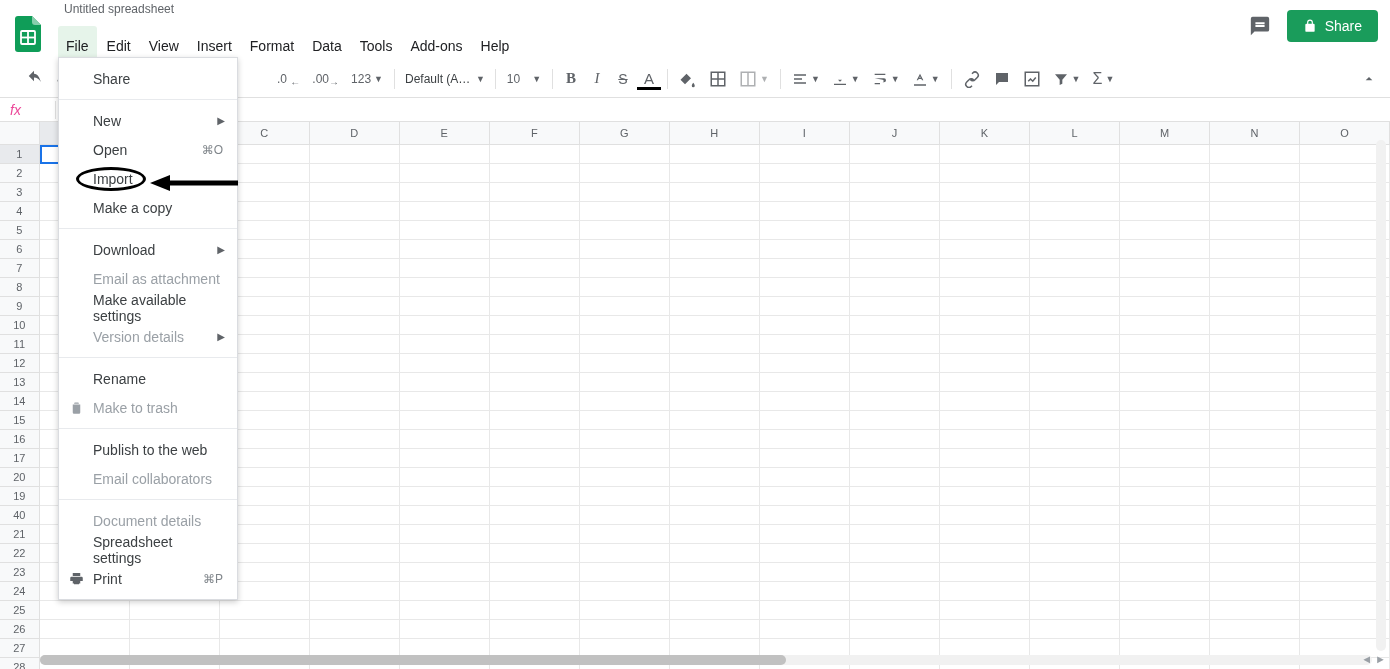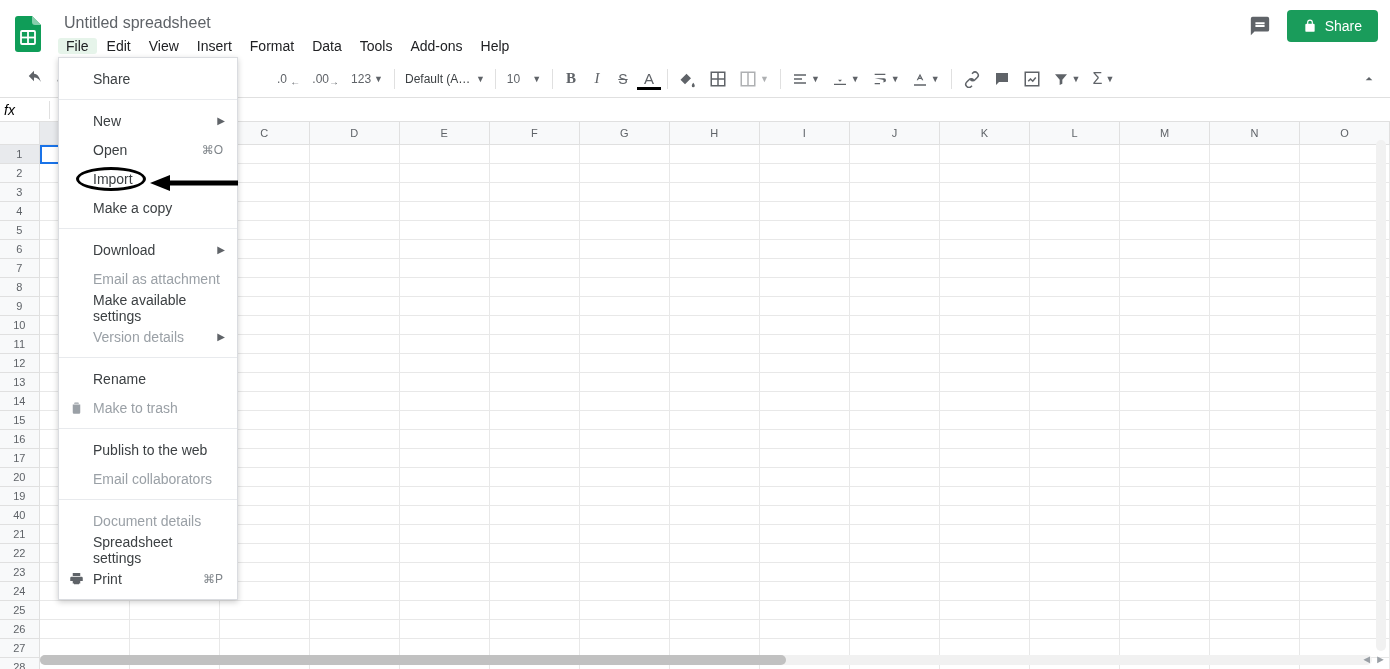--- a/index.html
+++ b/index.html
@@ -21,27 +21,27 @@
     height: 60px;
     position: relative;
   }
   .logo {
     width: 40px; height: 40px;
     display: flex; align-items: center; justify-content: center;
     margin-right: 8px;
   }
   .title-wrap { flex: 1; }
   .doc-title {
-    font-size: 16px; color: #5f6368; padding-left: 8px; height: 22px;
+    font-size: 12px; color: #5f6368; padding-left: 8px; height: 22px;
   }
   .menubar {
     display: flex; gap: 2px; padding-left: 2px; margin-top: 2px;
   }
   .menu-item {
-    padding: 0 8px; font-size: 14px; color: #202124;
+    padding: 12px 8px; font-size: 14px; color: #202124;
     border-radius: 3px; cursor: pointer;
   }
   .menu-item.active { background: #e6f4ea; }
   .header-right {
     position: absolute; right: 12px; top: 10px;
     display: flex; align-items: center; gap: 14px;
   }
   .comments-icon {
     width: 26px; height: 26px; display:flex; align-items:center; justify-content:center;
     color:#5f6368;
@@ -66,22 +66,22 @@
     justify-content:space-between; padding:0 4px; color:#3c4043;}
   .size-sel { width:44px; font-size:12px; display:flex; align-items:center; justify-content:center;}
   .num-fmt { font-size:12px; letter-spacing:0; }
   .dd-arrow { font-size:9px; color:#5f6368; margin-left:3px; }
   .text-underline { border-bottom: 3px solid #000; height: 22px; padding-bottom:1px;}
   .collapse { margin-left:auto; }
 
   
   .fx-bar {
     height: 24px; border-bottom: 1px solid #e0e0e0;
-    display:flex; align-items:center; padding-left: 4px;
-    color:#000000; font-style: italic; font-size: 14px;
+    display:flex; align-items:center; padding-left: 10px;
+    color:#ec4899; font-style: italic; font-size: 14px;
   }
   .fx-sep { width:1px; height:18px; background:#e0e0e0; margin: 0 10px 0 34px;}
 
   
   .grid-area {
     position: relative; height: 547px; overflow: hidden; background:#fff;
   }
   .col-headers {
     display:flex; height:23px; background:#f8f9fa; border-bottom:1px solid #e0e0e0;
     position: sticky; top:0;

